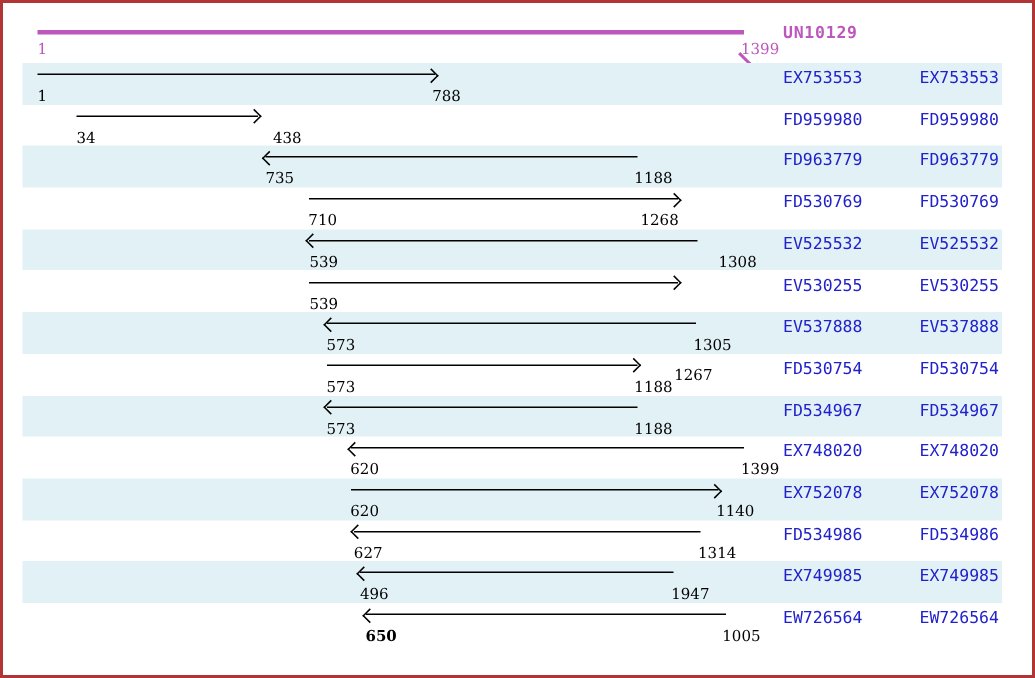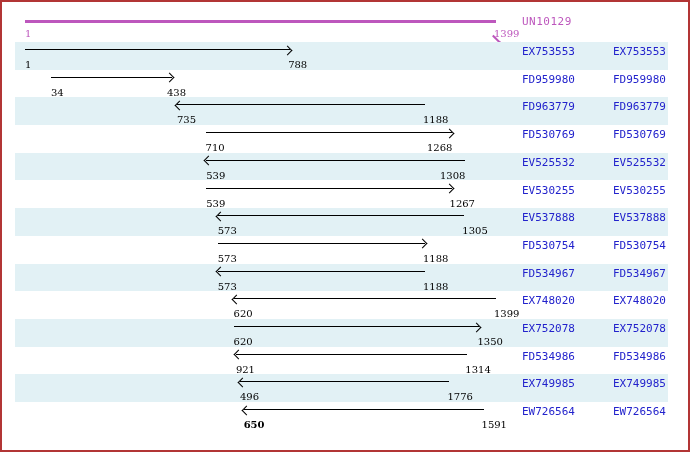--- a/index.html
+++ b/index.html
@@ -31,21 +31,21 @@
 <body>
 
 <div class="page">
 
   <div>
     <div class="h-line" id="h-line" style="left: 25px; width: 471px; background: rgb(189, 87, 189);">
       <div class="h-head" style="border-color: rgb(189, 87, 189);"></div>
     </div>
     <span class="h-start" style="left: 25px; color: rgb(189, 87, 189);">1</span>
     <span class="h-end" id="h-end" style="left: 494px; color: rgb(189, 87, 189);">1399</span>
-    <span class="h-label" style="color: rgb(189, 87, 189);">UN10129</span>
+    <span class="h-label" style="color: rgb(189, 87, 189); font-weight: bold;">UN10129</span>
   </div>
 
   <div id="rows">
       <div class="row" style="top: 42px;">
     <div class="stripe" style="background: rgb(226, 241, 245);"></div>
     <div class="arrow" style="left: 25px; width: 265.148px;">
       <div class="line"></div>
       <div class="head right"></div>
     </div>
     <span class="num start" style="left: 25px;">1</span>
@@ -53,21 +53,21 @@
     <span class="acc acc1" style="color: rgb(34, 34, 204);">EX753553</span>
     <span class="acc acc2" style="color: rgb(34, 34, 204);">EX753553</span>
   </div>
       <div class="row" style="top: 69.7px;">
     <div class="stripe" style="background: transparent;"></div>
     <div class="arrow" style="left: 50.9421px; width: 121.288px;">
       <div class="line"></div>
       <div class="head right"></div>
     </div>
     <span class="num start" style="left: 50.9421px;">34</span>
-    <span class="num end" style="left: 167px;">438</span>
+    <span class="num end" style="left: 182px;">438</span>
     <span class="acc acc1" style="color: rgb(34, 34, 204);">FD959980</span>
     <span class="acc acc2" style="color: rgb(34, 34, 204);">FD959980</span>
   </div>
       <div class="row" style="top: 97.4px;">
     <div class="stripe" style="background: rgb(226, 241, 245);"></div>
     <div class="arrow" style="left: 176.946px; width: 247.966px;">
       <div class="line"></div>
       <div class="head left"></div>
     </div>
     <span class="num start" style="left: 176.946px;">735</span>
@@ -86,32 +86,32 @@
     <span class="acc acc1" style="color: rgb(34, 34, 204);">FD530769</span>
     <span class="acc acc2" style="color: rgb(34, 34, 204);">FD530769</span>
   </div>
       <div class="row" style="top: 152.8px;">
     <div class="stripe" style="background: rgb(226, 241, 245);"></div>
     <div class="arrow" style="left: 206.258px; width: 259.084px;">
       <div class="line"></div>
       <div class="head left"></div>
     </div>
     <span class="num start" style="left: 206.258px;">539</span>
-    <span class="num end" style="left: 440px;">1308</span>
+    <span class="num end" style="left: 479px;">1308</span>
     <span class="acc acc1" style="color: rgb(34, 34, 204);">EV525532</span>
     <span class="acc acc2" style="color: rgb(34, 34, 204);">EV525532</span>
   </div>
       <div class="row" style="top: 180.5px;">
     <div class="stripe" style="background: transparent;"></div>
     <div class="arrow" style="left: 206.258px; width: 245.27px;">
       <div class="line"></div>
       <div class="head right"></div>
     </div>
     <span class="num start" style="left: 206.258px;">539</span>
-    <span class="num end" style="left: 449.528px;">1267</span>
+    <span class="num end" style="left: 449.528px; margin-top: 47px;">1267</span>
     <span class="acc acc1" style="color: rgb(34, 34, 204);">EV530255</span>
     <span class="acc acc2" style="color: rgb(34, 34, 204);">EV530255</span>
   </div>
       <div class="row" style="top: 208.2px;">
     <div class="stripe" style="background: rgb(226, 241, 245);"></div>
     <div class="arrow" style="left: 217.712px; width: 246.618px;">
       <div class="line"></div>
       <div class="head left"></div>
     </div>
     <span class="num start" style="left: 217.712px;">573</span>
@@ -152,53 +152,53 @@
     <span class="acc acc1" style="color: rgb(34, 34, 204);">EX748020</span>
     <span class="acc acc2" style="color: rgb(34, 34, 204);">EX748020</span>
   </div>
       <div class="row" style="top: 319px;">
     <div class="stripe" style="background: rgb(226, 241, 245);"></div>
     <div class="arrow" style="left: 233.547px; width: 245.944px;">
       <div class="line"></div>
       <div class="head right"></div>
     </div>
     <span class="num start" style="left: 233.547px;">620</span>
-    <span class="num end" style="left: 477.491px;">1350</span>
+    <span class="num end" style="left: 477.491px;">1140</span>
     <span class="acc acc1" style="color: rgb(34, 34, 204);">EX752078</span>
     <span class="acc acc2" style="color: rgb(34, 34, 204);">EX752078</span>
   </div>
       <div class="row" style="top: 346.7px;">
     <div class="stripe" style="background: transparent;"></div>
     <div class="arrow" style="left: 235.906px; width: 231.457px;">
       <div class="line"></div>
       <div class="head left"></div>
     </div>
-    <span class="num start" style="left: 235.906px;">921</span>
+    <span class="num start" style="left: 235.906px;">627</span>
     <span class="num end" style="left: 465.363px;">1314</span>
     <span class="acc acc1" style="color: rgb(34, 34, 204);">FD534986</span>
     <span class="acc acc2" style="color: rgb(34, 34, 204);">FD534986</span>
   </div>
       <div class="row" style="top: 374.4px;">
     <div class="stripe" style="background: rgb(226, 241, 245);"></div>
     <div class="arrow" style="left: 239.948px; width: 209.558px;">
       <div class="line"></div>
       <div class="head left"></div>
     </div>
     <span class="num start" style="left: 239.948px;">496</span>
-    <span class="num end" style="left: 447.506px;">1776</span>
+    <span class="num end" style="left: 447.506px;">1947</span>
     <span class="acc acc1" style="color: rgb(34, 34, 204);">EX749985</span>
     <span class="acc acc2" style="color: rgb(34, 34, 204);">EX749985</span>
   </div>
       <div class="row" style="top: 402.1px;">
     <div class="stripe" style="background: transparent;"></div>
     <div class="arrow" style="left: 243.655px; width: 239.88px;">
       <div class="line"></div>
       <div class="head left"></div>
     </div>
     <span class="num start" style="left: 243.655px; font-weight: bold;">650</span>
-    <span class="num end" style="left: 481.534px;">1591</span>
+    <span class="num end" style="left: 481.534px;">1005</span>
     <span class="acc acc1" style="color: rgb(34, 34, 204);">EW726564</span>
     <span class="acc acc2" style="color: rgb(34, 34, 204);">EW726564</span>
   </div>
     </div>
 
   <div class="frame"></div>
 </div>
 
 </body></html>

